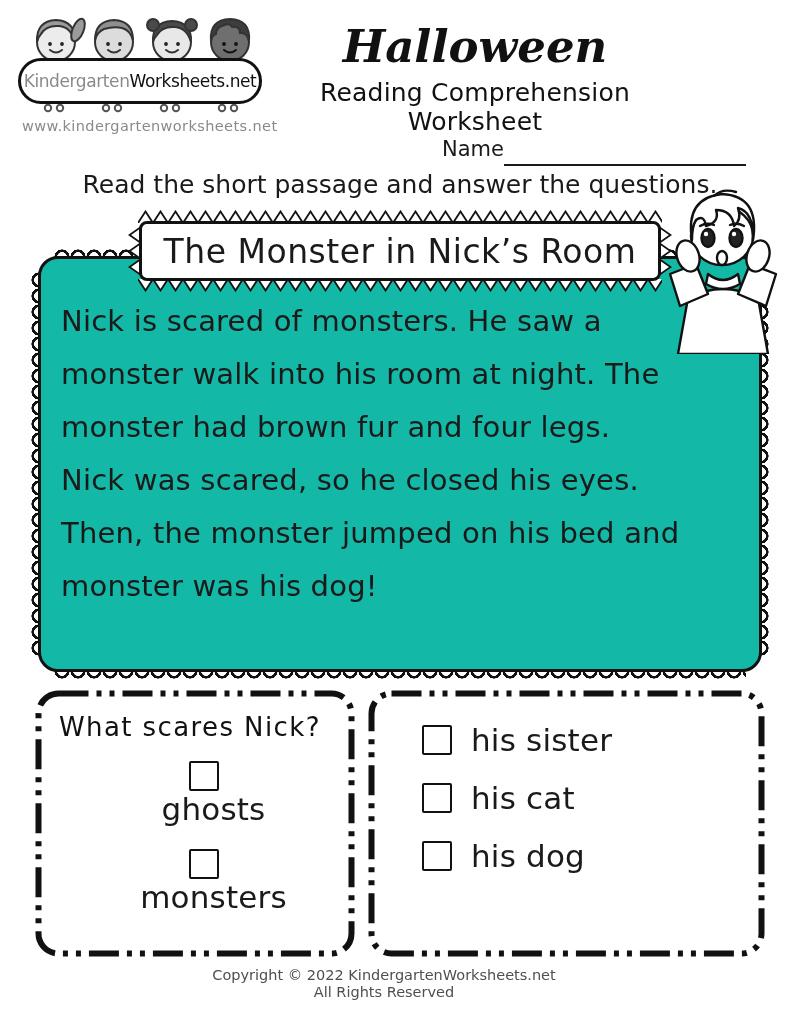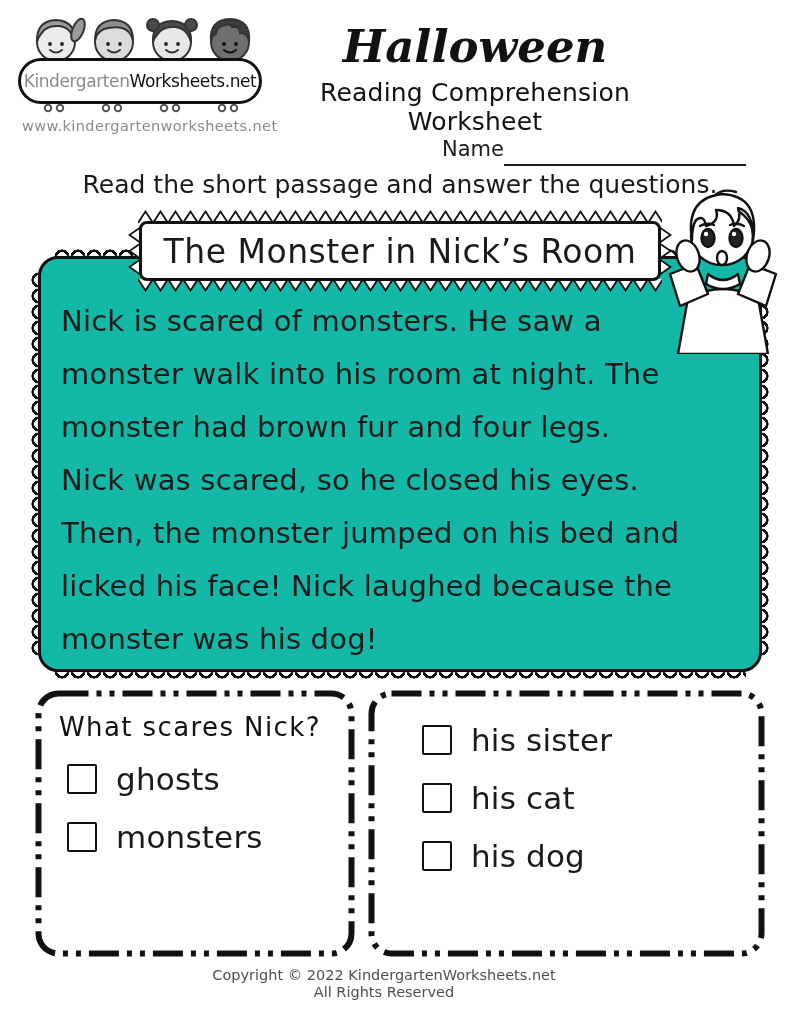--- a/index.html
+++ b/index.html
@@ -68,21 +68,21 @@
   
   .qbox { position:absolute; top:690px; height:267px; }
   .qbox.q1 { left:35px;  width:320px; }
   .qbox.q2 { left:368px; width:397px; }
   .qborder { position:absolute; inset:0; }
   .qcontent { position:absolute; inset:0; padding:20px 14px 0 24px; }
   .qprompt { font-size:26px; letter-spacing:1.4px; line-height:35px; color:#111; }
   .opts { margin-top:16px; }
   .q2 .opts { margin-top:12px; margin-left:30px; }
   .opt { display:flex; align-items:center; margin-bottom:22px; }
-  .q1 .opt { margin-left:8px; }
+  .q1 .opt { margin-left:8px;flex-direction:column; }
   .cbx { width:30px; height:30px; border:2px solid #111; border-radius:2px; background:#fff; flex:0 0 auto; }
   .olabel { font-size:31px; margin-left:19px; letter-spacing:0.2px; }
   
   .footer { position:absolute; left:0; top:966px; width:736px; text-align:center; color:#4f4f4f;padding-left:32px; }
   .footer .f1 { font-size:14.5px; line-height:18px; }
   .footer .f2 { font-size:14.5px; line-height:17px; }
 </style>
 </head>
 <body>
 
@@ -162,21 +162,20 @@
     <div class="sc sc-bot"></div>
     <div class="sc sc-left"></div>
     <div class="sc sc-right"></div>
     <div class="pinner">
       <div class="ptext">
         <div class="pline">Nick is scared of monsters. He saw a</div>
         <div class="pline">monster walk into his room at night. The</div>
         <div class="pline">monster had brown fur and four legs.</div>
         <div class="pline">Nick was scared, so he closed his eyes.</div>
         <div class="pline">Then, the monster jumped on his bed and</div>
-        <div class="pline">licked his face! Nick laughed because the</div>
         <div class="pline">monster was his dog!</div>
       </div>
     </div>
   </div>
 
   <div class="tbox">
     <svg class="zz" style="left:10px; top:0;" width="524" height="13">
       <defs>
           <pattern id="zzt" width="15" height="13" patternUnits="userSpaceOnUse">
         <path d="M0 13 L7.5 1.5 L15 13" fill="#fff" stroke="#111" stroke-width="1.8"></path>

